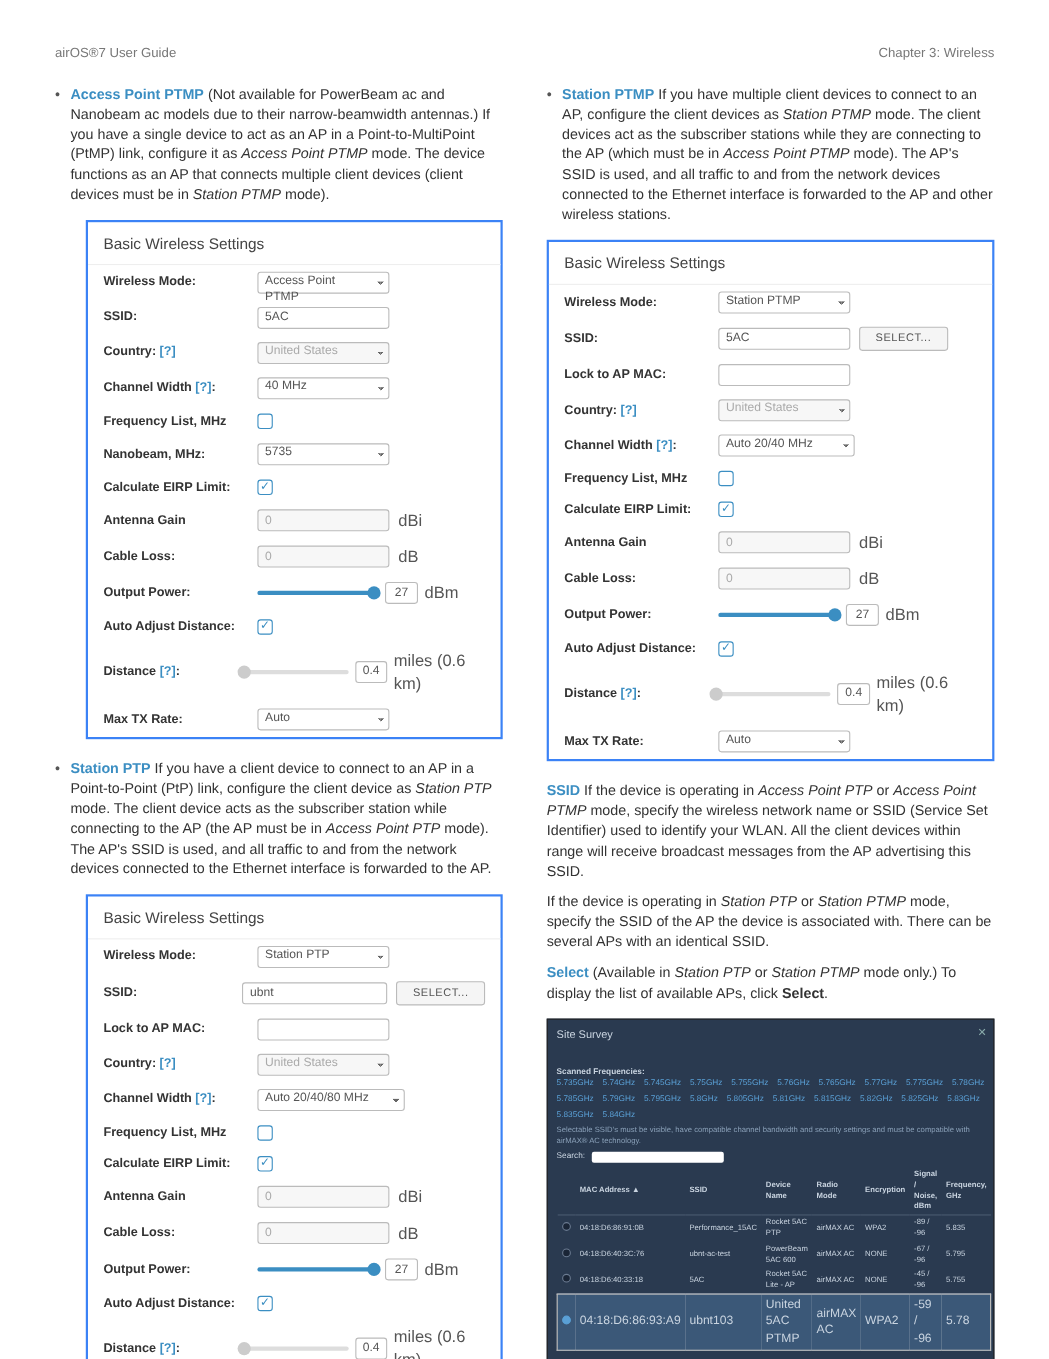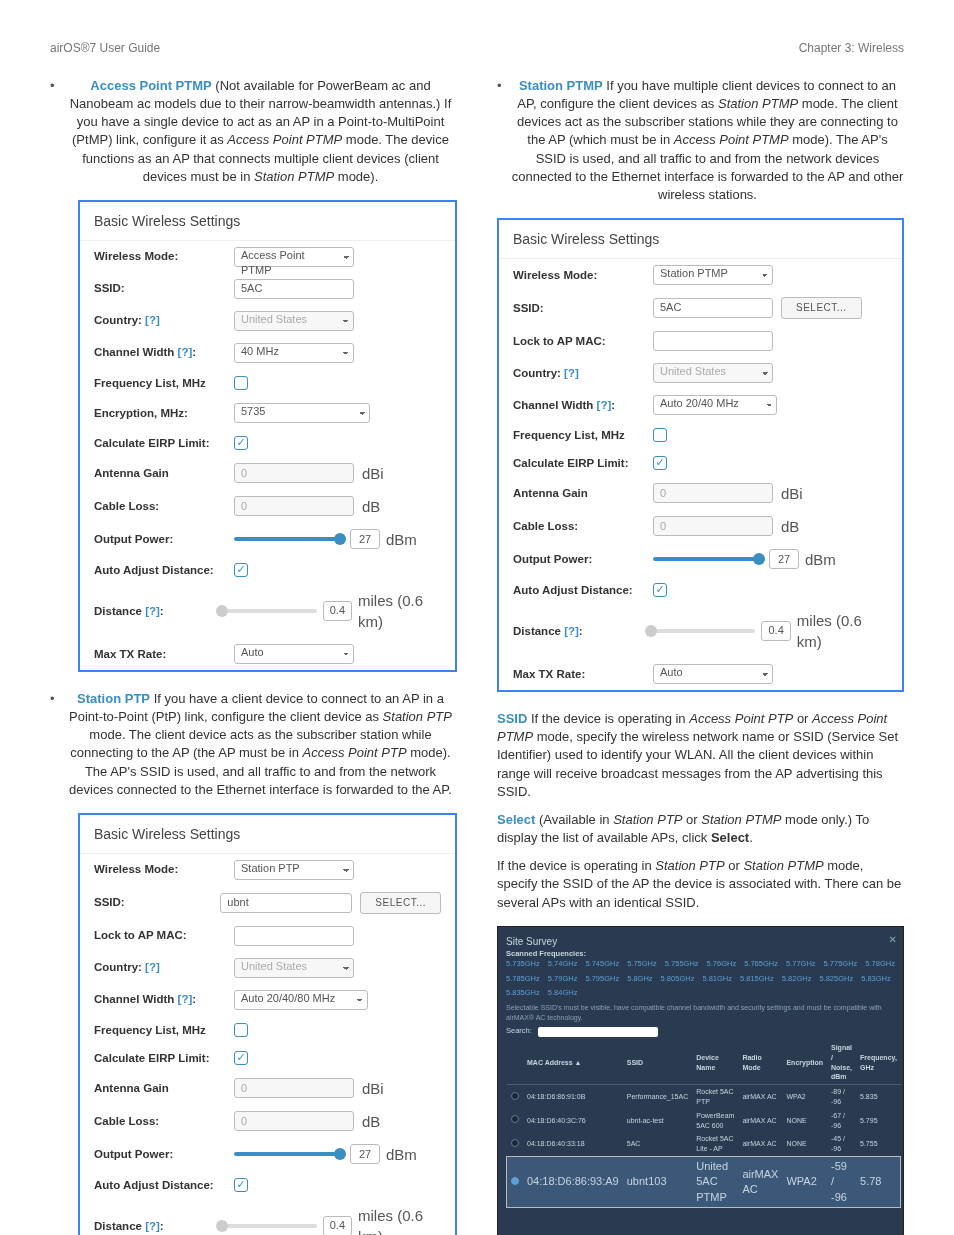--- a/index.html
+++ b/index.html
@@ -30,21 +30,20 @@
     display: flex;
     margin-bottom: 4px;
   }
   .bullet-dot {
     color: #555;
     width: 14px;
     flex: 0 0 14px;
   }
   .bullet-text {
     flex: 1;
-    text-align: center;
   }
   .term-blue {
     color: #3b8ec2;
     font-weight: 600;
   }
   .term-ital {
     font-style: italic;
   }
   .panel {
     border: 2px solid #3b82f6;
@@ -157,21 +156,21 @@
     margin: 14px 0;
     border: 1px solid #222;
     background: #2a3a50;
     color: #c9d4e0;
     font-size: 7.5px;
     padding: 8px;
     position: relative;
   }
   .survey .sv-title {
     font-size: 10px;
-    margin-bottom: 0;
+    margin-bottom: 20px;
   }
   .survey .sv-close {
     position: absolute;
     top: 6px;
     right: 6px;
     color: #8aa;
     font-size: 10px;
   }
   .sv-freqs {
     display: flex;
@@ -289,23 +288,23 @@
             <div class="sel" style="width:120px">40 MHz</div>
           </div>
         </div>
       <div class="form-row">
           <div class="form-label">Frequency List, MHz</div>
           <div class="ctl">
             <span class="chk empty">✓</span>
           </div>
         </div>
       <div class="form-row">
-          <div class="form-label">Encryption, MHz:</div>
-          <div class="ctl">
-            <div class="sel" style="width:136px">5735</div>
+          <div class="form-label">Nanobeam, MHz:</div>
+          <div class="ctl">
+            <div class="sel" style="width:120px">5735</div>
           </div>
         </div>
       <div class="form-row">
           <div class="form-label">Calculate EIRP Limit:</div>
           <div class="ctl">
             <span class="chk">✓</span>
           </div>
         </div>
       <div class="form-row">
           <div class="form-label">Antenna Gain</div>
@@ -556,24 +555,24 @@
           <div class="ctl">
             <div class="sel" style="width:120px">Auto</div>
           </div>
         </div>
     </div>
 
     <p class="body">
       <span class="term-blue">SSID</span><span>  If the device is operating in </span><span class="term-ital">Access Point PTP</span><span> or </span><span class="term-ital">Access Point PTMP</span><span> mode, specify the wireless network name or SSID (Service Set Identifier) used to identify your WLAN. All the client devices within range will receive broadcast messages from the AP advertising this SSID.</span>
     </p>
     <p class="body">
-      <span class="term-blue">Select</span><span>  (Available in </span><span class="term-ital">Station PTP</span><span> or </span><span class="term-ital">Station PTMP</span><span> mode only.) To display the list of available APs, click </span><b>Select</b><span>.</span>
+      <span>If the device is operating in </span><span class="term-ital">Station PTP</span><span> or </span><span class="term-ital">Station PTMP</span><span> mode, specify the SSID of the AP the device is associated with. There can be several APs with an identical SSID.</span>
     </p>
     <p class="body">
-      <span>If the device is operating in </span><span class="term-ital">Station PTP</span><span> or </span><span class="term-ital">Station PTMP</span><span> mode, specify the SSID of the AP the device is associated with. There can be several APs with an identical SSID.</span>
+      <span class="term-blue">Select</span><span>  (Available in </span><span class="term-ital">Station PTP</span><span> or </span><span class="term-ital">Station PTMP</span><span> mode only.) To display the list of available APs, click </span><b>Select</b><span>.</span>
     </p>
 
     <div class="survey">
       <div class="sv-close">✕</div>
       <div class="sv-title">Site Survey</div>
       <div><b>Scanned Frequencies:</b></div>
       <div class="sv-freqs" id="sv-freqs">
           <span>5.735GHz</span>
           <span>5.74GHz</span>
           <span>5.745GHz</span>

